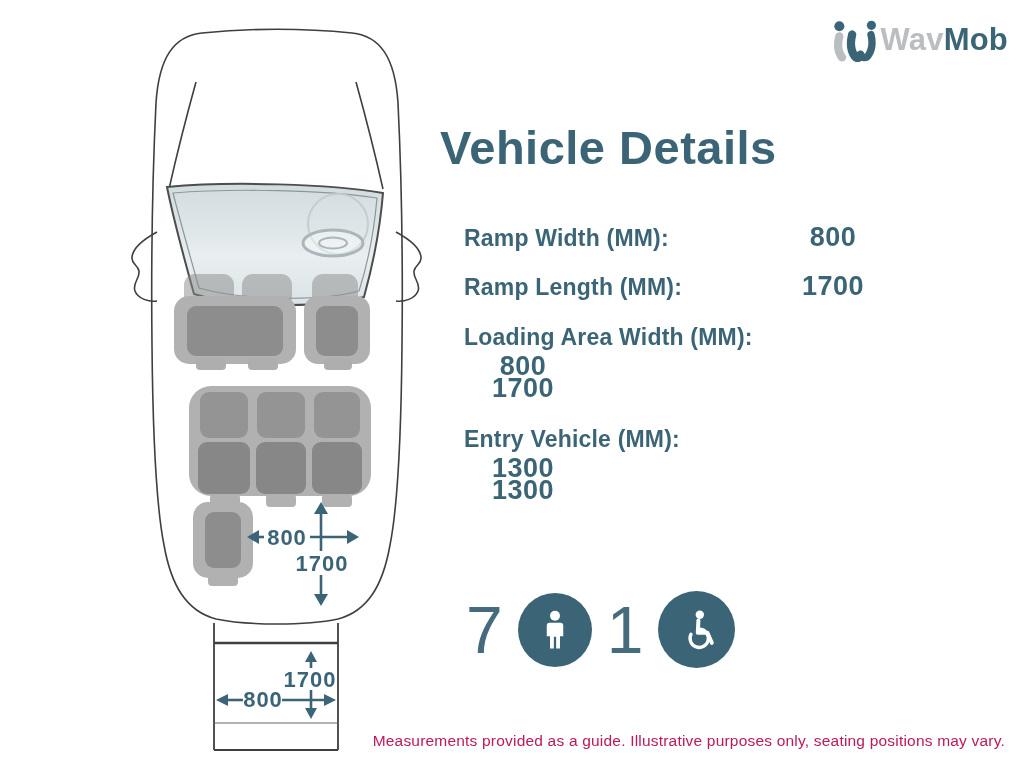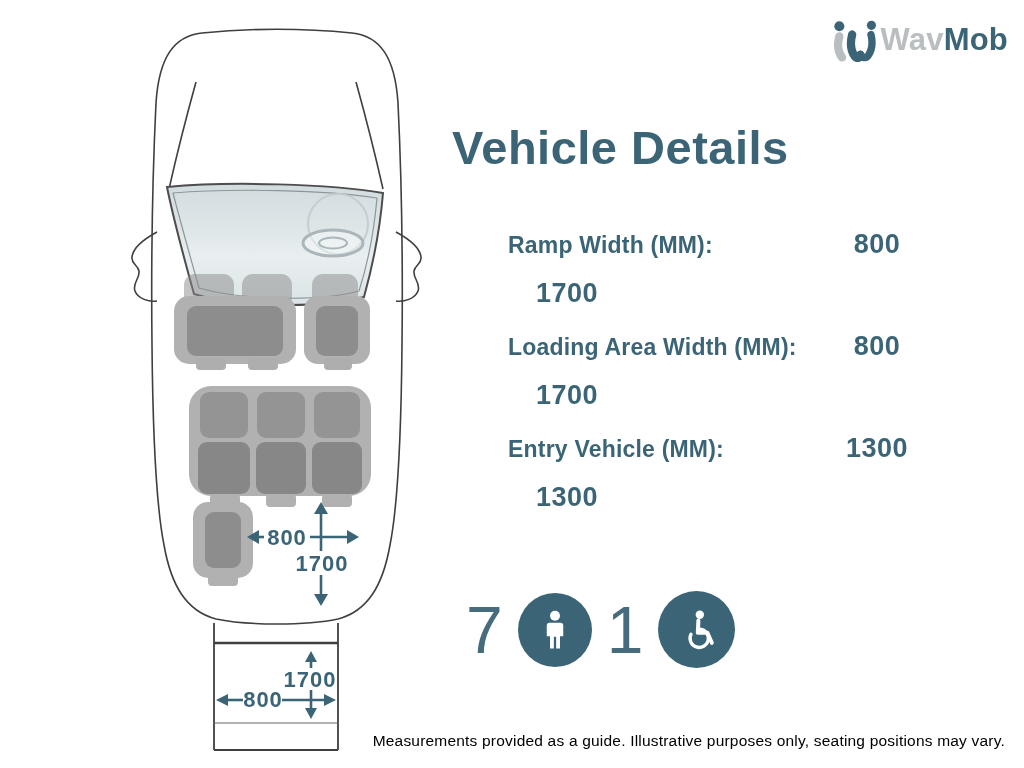--- a/index.html
+++ b/index.html
@@ -13,45 +13,45 @@
   .page { position:absolute; inset:0; background:#fff; }
 
   
   .logo { position:absolute; top:18px; right:16px; display:flex; align-items:center; gap:4px;justify-content:center; }
   .logo-text { font-size:31px; letter-spacing:0.2px; }
   .logo-text .w-gray { color:#b9bec1; font-weight:600; }
   .logo-text .w-teal { color:#3b6577; font-weight:700; }
 
   
   .title {
-    position:absolute; left:452px; top:120px;
+    position:absolute; left:440px; top:120px;
     font-size:47px; font-weight:700; color:#3b6577; letter-spacing:0.5px;
   }
 
   
-  .specs { position:absolute; left:464px; top:229px; width:428px;margin-left:44px; }
+  .specs { position:absolute; left:464px; top:222px; width:428px; }
   .spec-row { display:flex; align-items:baseline; height:33px; margin-bottom:16px; }
-  .spec-row.group-gap { margin-top:20px; }
+  .spec-row.group-gap { margin-top:20px;flex-direction:column; }
   .spec-label { flex:1; font-size:23px; font-weight:700; color:#3b6577; letter-spacing:0.2px; }
   .spec-value { width:118px; text-align:center; font-size:27px; font-weight:700; color:#3b6577; letter-spacing:0.5px; }
 
   
   .capacity { position:absolute; left:466px; top:591px; display:flex; align-items:center; gap:15px; }
   .capacity-number { font-size:66px; font-weight:400; color:#456b7c; line-height:76px; }
   .badge {
     width:74px; height:74px; border-radius:50%; background:#3b6577;
     display:flex; align-items:center; justify-content:center; flex:0 0 auto;
   }
   .badge svg { display:block; }
   .badge-wheelchair { width:77px; height:77px; }
 
   
   .disclaimer {
     position:absolute; top:732px; right:19px;
-    font-size:15.5px; color:#000000; letter-spacing:0.2px;
+    font-size:15.5px; color:#be185d; letter-spacing:0.2px;
   }
 
   
   .diagram { position:absolute; left:0; top:0; }
   .car-line { fill:none; stroke:#3f3f3f; stroke-width:1.6; }
   .dim-line { stroke:#3b6577; stroke-width:2.6; fill:none; }
   .dim-head { fill:#3b6577; stroke:none; }
   .dim-text { font-family:"Liberation Sans",sans-serif; font-size:22px; font-weight:600; fill:#3b6577; letter-spacing:1px; }
 </style>
 </head>
@@ -184,20 +184,21 @@
   </div>
 
   <h1 class="title">Vehicle Details</h1>
 
   <div class="specs">
     <div class="spec-row">
       <span class="spec-label">Ramp Width (MM):</span>
       <span class="spec-value">800</span>
     </div>
     <div class="spec-row">
+      <span class="spec-label">Ramp Length (MM):</span>
       <span class="spec-value">1700</span>
     </div>
     <div class="spec-row group-gap">
       <span class="spec-label">Loading Area Width (MM):</span>
       <span class="spec-value">800</span>
     </div>
     <div class="spec-row">
       <span class="spec-value">1700</span>
     </div>
     <div class="spec-row group-gap">

